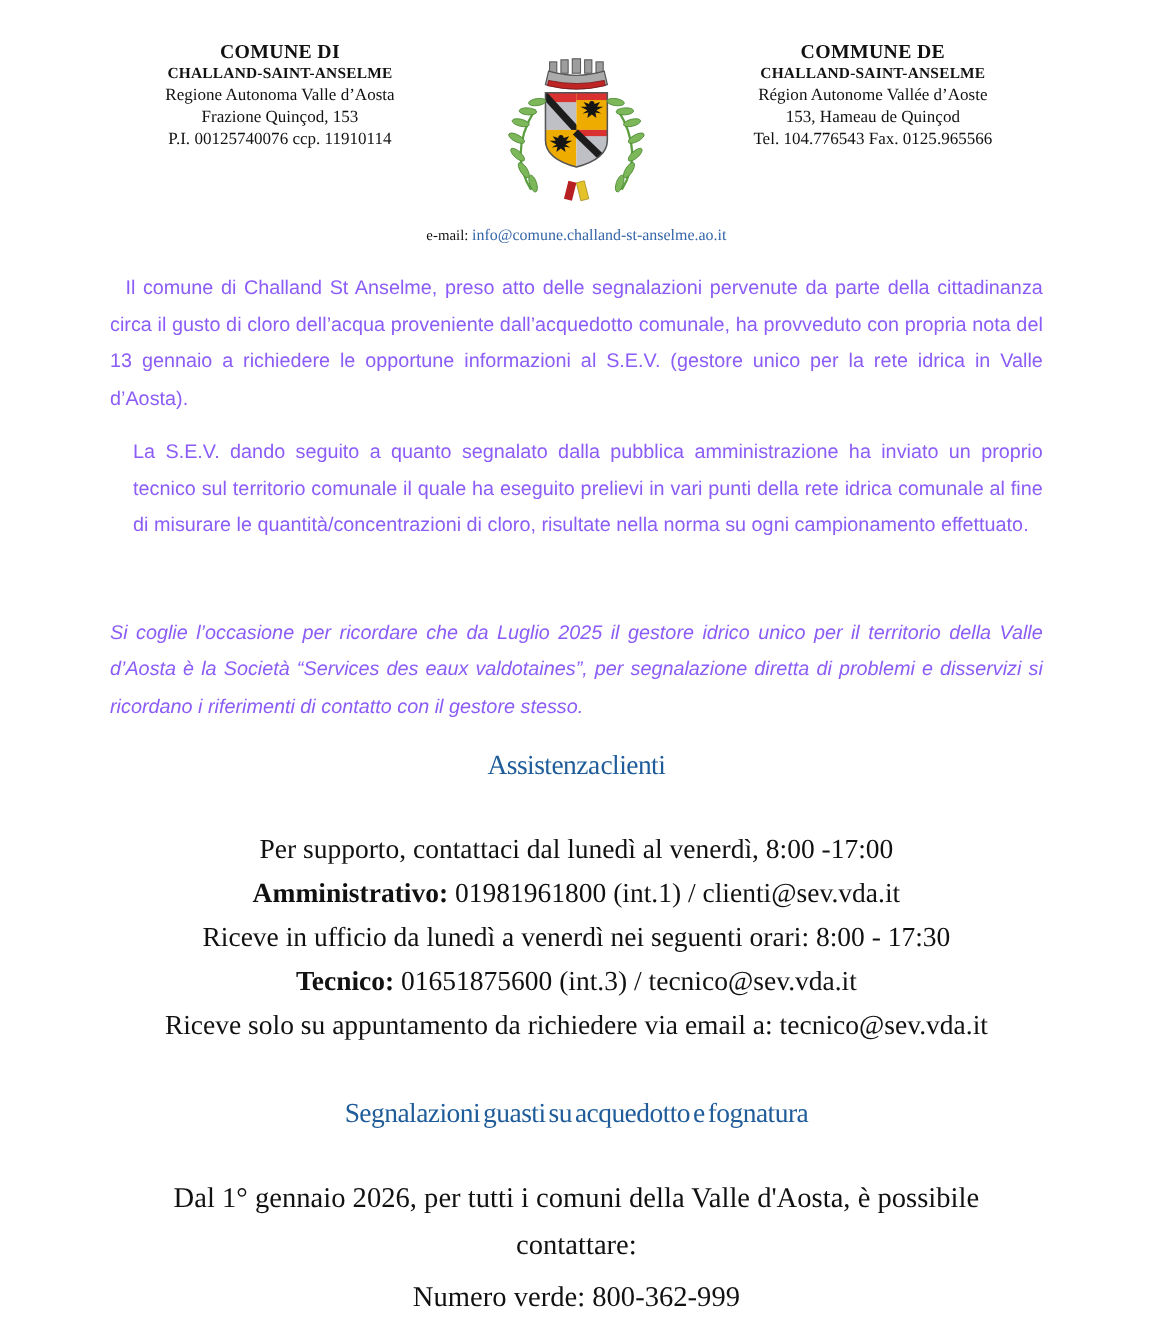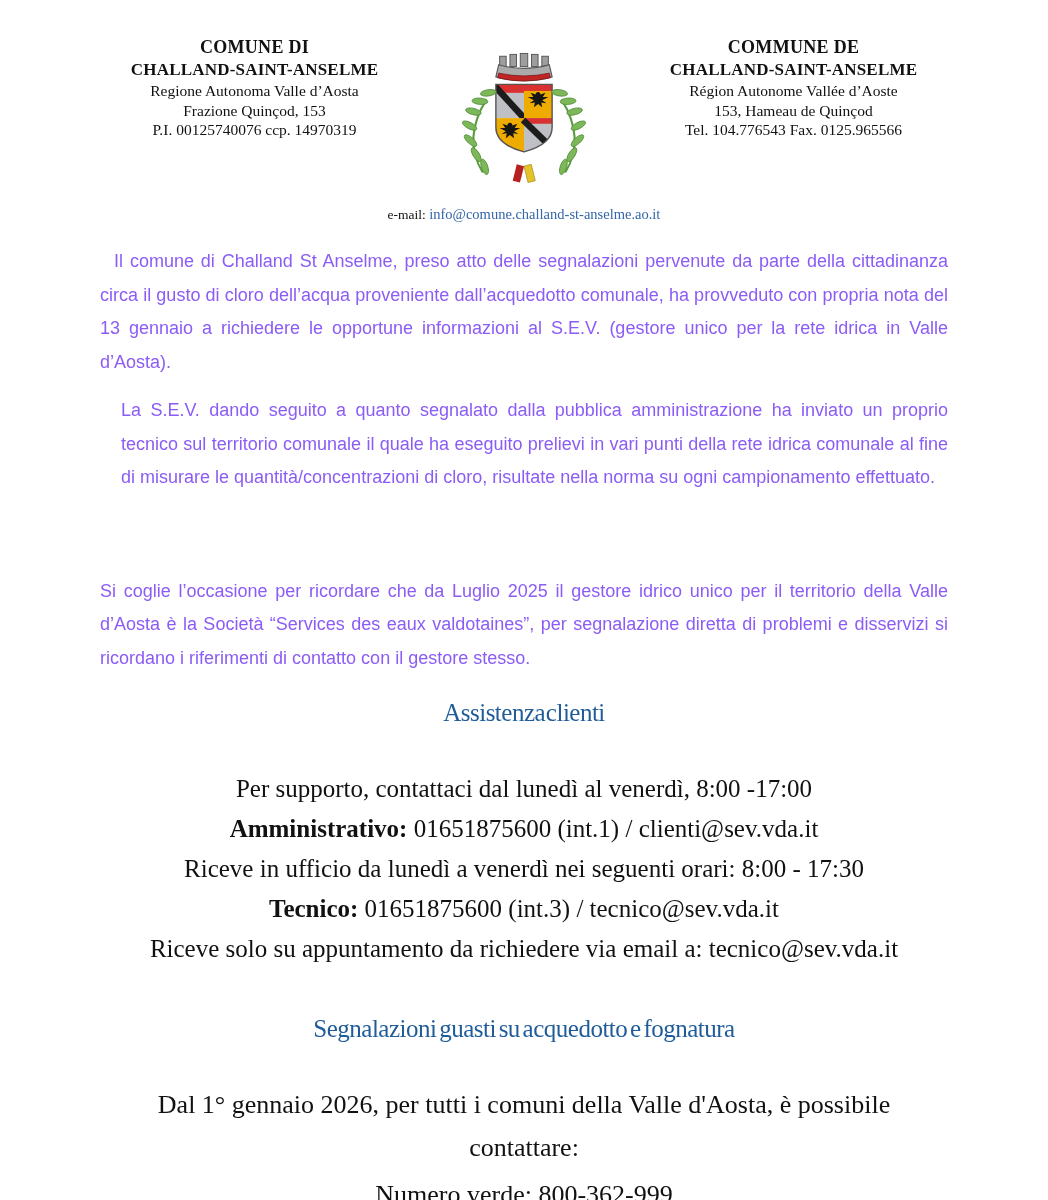--- a/index.html
+++ b/index.html
@@ -7,35 +7,35 @@
   body {
     width:1048px; height:1200px; margin:0 auto; overflow:hidden;
     font-family:"Liberation Serif", serif; color:#111;
   }
   .page { padding:36px 100px 0 100px; position:relative; }
 
   
   .letterhead { display:flex; justify-content:space-between; align-items:flex-start;gap:40px; }
   .lh-block { width:355px; text-align:center; line-height:1.28; }
   .lh-bold1 { font-weight:bold; font-size:18px; letter-spacing:.3px; }
-  .lh-bold2 { font-weight:bold; font-size:17px; letter-spacing:.2px; }
+  .lh-bold2 { font-weight:bold; font-size:14px; letter-spacing:.2px; }
   .lh-sub   { font-size:15.5px; }
   .crest-wrap { width:150px; height:152px; flex:0 0 auto; margin-top:8px; }
   .email-line { text-align:center; margin-top:10px; font-size:13.5px; }
   .email-line .lbl { color:#111; }
   .email-line a { color:#3465a8; font-size:14.5px; }
 
   
   .para {
     font-family:"Liberation Sans", sans-serif;
     font-size:18px; line-height:33.5px; text-align:justify; color:#8b5cf6;
   }
   .p1 { margin-top:22px; text-indent:14px; }
   .p2 { margin-top:15px;margin-left:21px; }
-  .p3 { margin-top:80px; }
+  .p3 { margin-top:64px;font-style:italic; }
 
   
   .blue-head {
     text-align:center; font-weight:normal; color:#1f5c99;
     font-size:25px; letter-spacing:-0.5px; word-spacing:-5px;
   }
   .h-assistenza { margin-top:24px; }
   .h-segnalazioni { margin-top:46px; word-spacing:-3px; }
 
   
@@ -49,21 +49,21 @@
 <body>
 
 <div class="page">
 
   <div class="letterhead">
     <div class="lh-block">
       <div class="lh-bold1">COMUNE DI</div>
       <div class="lh-bold2">CHALLAND-SAINT-ANSELME</div>
       <div class="lh-sub">Regione Autonoma Valle d’Aosta</div>
       <div class="lh-sub">Frazione Quinçod, 153</div>
-      <div class="lh-sub">P.I. 00125740076  ccp. 14970319</div>
+      <div class="lh-sub">P.I. 00125740076  ccp. 11910114</div>
     </div>
 
     <div class="crest-wrap">
       <svg viewBox="0 0 160 160" width="150" height="152" aria-hidden="true">
 
         <g>
           <rect x="54" y="12" width="7" height="11" fill="#9d9d9d" stroke="#555" stroke-width="1"></rect>
           <rect x="65" y="10" width="7" height="13" fill="#9d9d9d" stroke="#555" stroke-width="1"></rect>
           <rect x="76" y="9" width="8" height="14" fill="#9d9d9d" stroke="#555" stroke-width="1"></rect>
           <rect x="88" y="10" width="7" height="13" fill="#9d9d9d" stroke="#555" stroke-width="1"></rect>
@@ -139,21 +139,21 @@
   </div>
 
   <p class="para p1">Il comune di Challand St Anselme, preso atto delle segnalazioni pervenute da parte della cittadinanza circa il gusto di cloro dell’acqua proveniente dall’acquedotto comunale, ha provveduto con propria nota del 13 gennaio a richiedere le opportune informazioni al S.E.V. (gestore unico per la rete idrica in Valle d’Aosta).</p>
   <p class="para p2">La S.E.V. dando seguito a quanto segnalato dalla pubblica amministrazione ha inviato un proprio tecnico sul territorio comunale il quale ha eseguito prelievi in vari punti della rete idrica comunale al fine di misurare le quantità/concentrazioni di cloro, risultate nella norma su ogni campionamento effettuato.</p>
   <p class="para p3">Si coglie l’occasione per ricordare che da Luglio 2025 il gestore idrico unico per il territorio della Valle d’Aosta è la Società “Services des eaux valdotaines”, per segnalazione diretta di problemi e disservizi si ricordano i riferimenti di contatto con il gestore stesso.</p>
 
   <div class="blue-head h-assistenza">Assistenza clienti</div>
 
   <div class="contact">
     <div><span class="b"></span><span>Per supporto, contattaci dal lunedì al venerdì, 8:00 -17:00</span></div>
-    <div><span class="b">Amministrativo:</span><span> 01651875600 (int.1) / clienti@sev.vda.it</span></div>
+    <div><span class="b">Amministrativo:</span><span> 01981961800 (int.1) / clienti@sev.vda.it</span></div>
     <div><span class="b"></span><span>Riceve in ufficio da lunedì a venerdì nei seguenti orari: 8:00 - 17:30</span></div>
     <div><span class="b">Tecnico:</span><span> 01651875600 (int.3) / tecnico@sev.vda.it</span></div>
     <div><span class="b"></span><span>Riceve solo su appuntamento da richiedere via email a: tecnico@sev.vda.it</span></div>
   </div>
 
   <div class="blue-head h-segnalazioni">Segnalazioni guasti su acquedotto e fognatura</div>
 
   <div class="final">
     <div>Dal 1° gennaio 2026, per tutti i comuni della Valle d'Aosta, è possibile contattare:</div>
     <div class="nv">Numero verde: 800-362-999</div>

